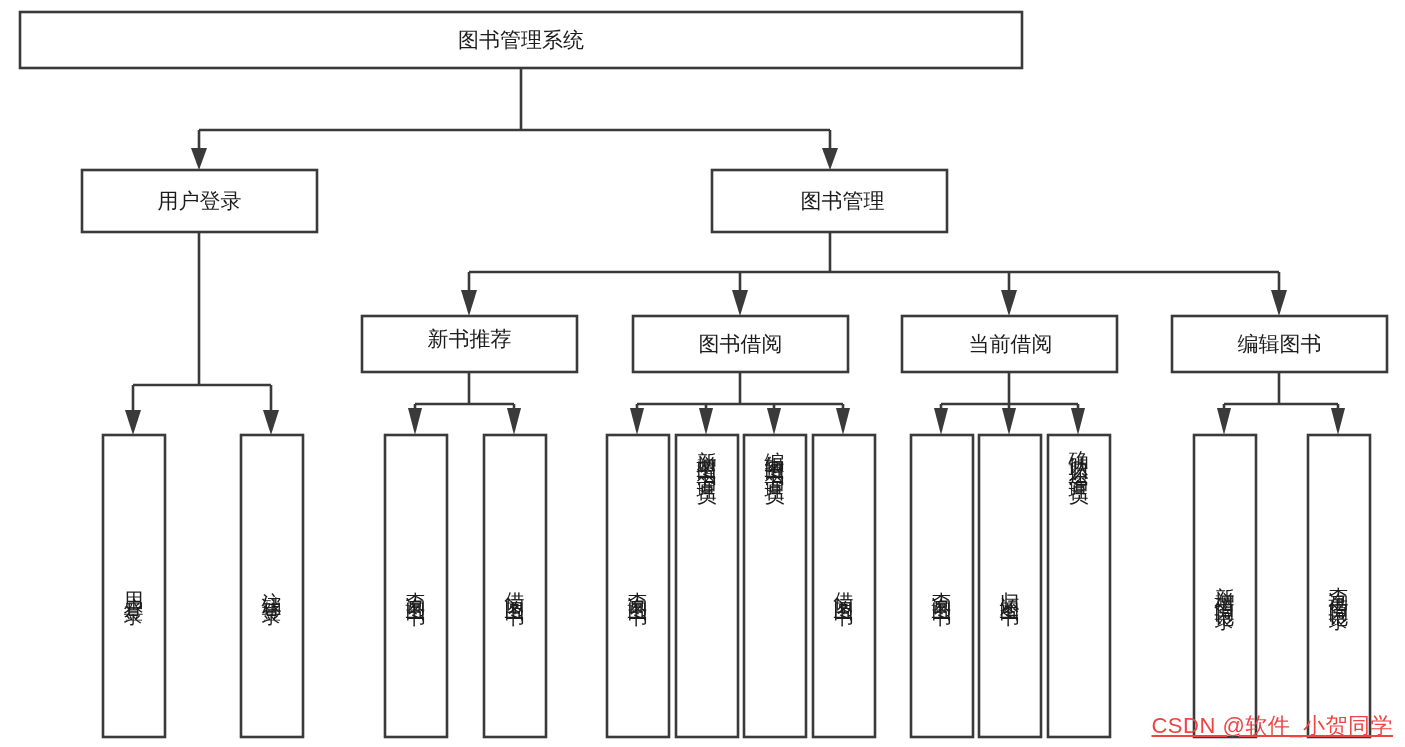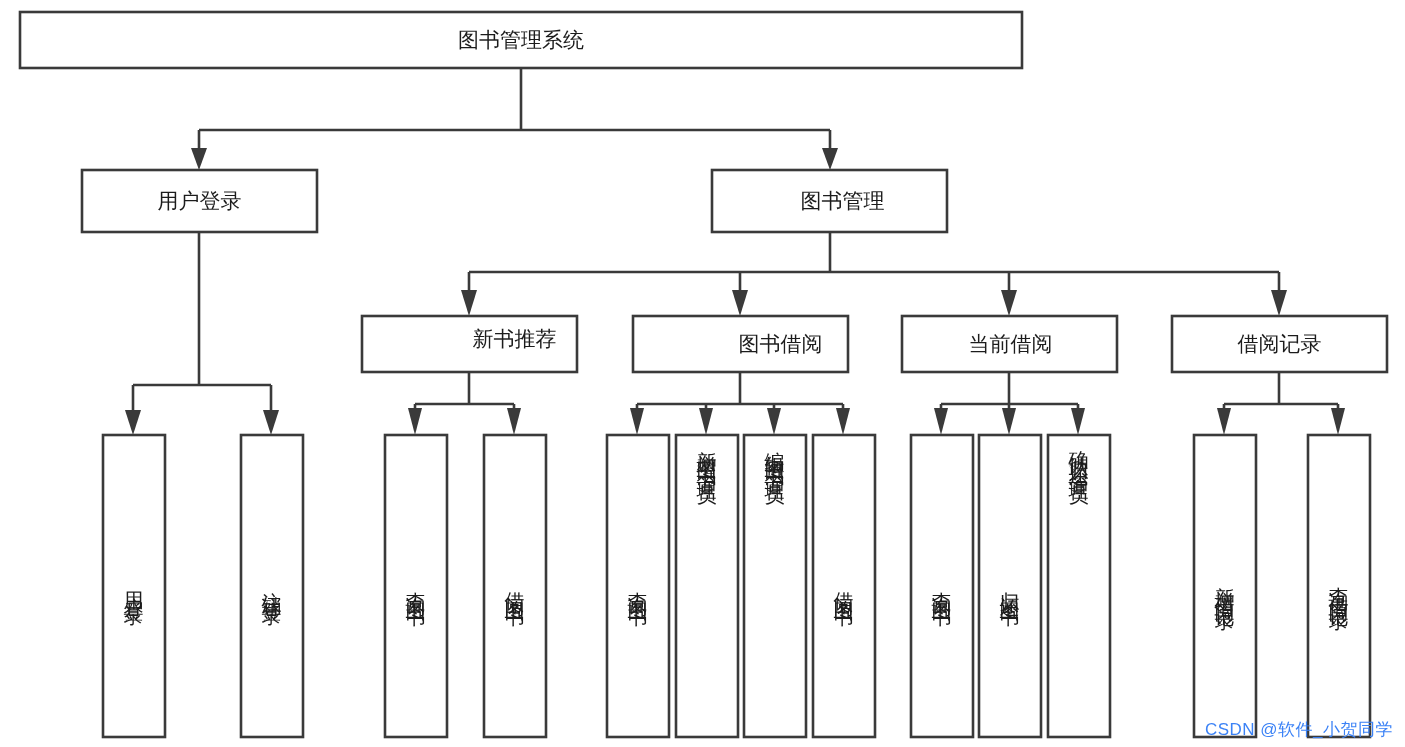--- a/index.html
+++ b/index.html
@@ -68,24 +68,25 @@
     font-family: "Liberation Sans", "DejaVu Sans", sans-serif;
     font-size: 21px;
     color: #1c1c1c;
     white-space: nowrap;
   }
   .watermark {
     position: absolute;
     right: 12px;
     bottom: 6px;
     font-family: "Liberation Sans", "DejaVu Sans", sans-serif;
-    font-size: 17px;
-    color: #3b82f6;
+    font-size: 22px;
+    color: #ef4444;
     letter-spacing: 0.5px;
     white-space: nowrap;
+    text-decoration: underline;
   }
 </style>
 </head>
 <body>
 
 <div id="diagram-root">
 
   <svg class="flowchart" viewBox="0 0 1405 747">
     <defs></defs>
 
@@ -185,34 +186,34 @@
   </div>
 
   <div class="hlabel-wrap" style="left:82px; top:170px; width:235px; height:62px;">
     <span>用户登录</span>
   </div>
 
   <div class="hlabel-wrap" style="left:712px; top:170px; width:261px; height:62px;">
     <span>图书管理</span>
   </div>
 
-  <div class="hlabel-wrap" style="left:362px; top:316px; width:215px; height:45px;padding-left:45px;">
+  <div class="hlabel-wrap" style="left:362px; top:316px; width:215px; height:45px;">
     <span>新书推荐</span>
   </div>
 
-  <div class="hlabel-wrap" style="left:633px; top:316px; width:215px; height:56px;margin-left:40px;">
+  <div class="hlabel-wrap" style="left:633px; top:316px; width:215px; height:56px;">
     <span>图书借阅</span>
   </div>
 
   <div class="hlabel-wrap" style="left:902px; top:316px; width:217px; height:56px;">
     <span>当前借阅</span>
   </div>
 
   <div class="hlabel-wrap" style="left:1172px; top:316px; width:215px; height:56px;">
-    <span>借阅记录</span>
+    <span>编辑图书</span>
   </div>
 
   <div class="vlabel-wrap" style="left:103px; top:435px; width:62px; height:302px;">
     <span class="vlabel-text">用户登录</span>
   </div>
   <div class="vlabel-wrap" style="left:241px; top:435px; width:62px; height:302px;">
     <span class="vlabel-text">注销登录</span>
   </div>
   <div class="vlabel-wrap" style="left:385px; top:435px; width:62px; height:302px;">
     <span class="vlabel-text">查询图书</span>

